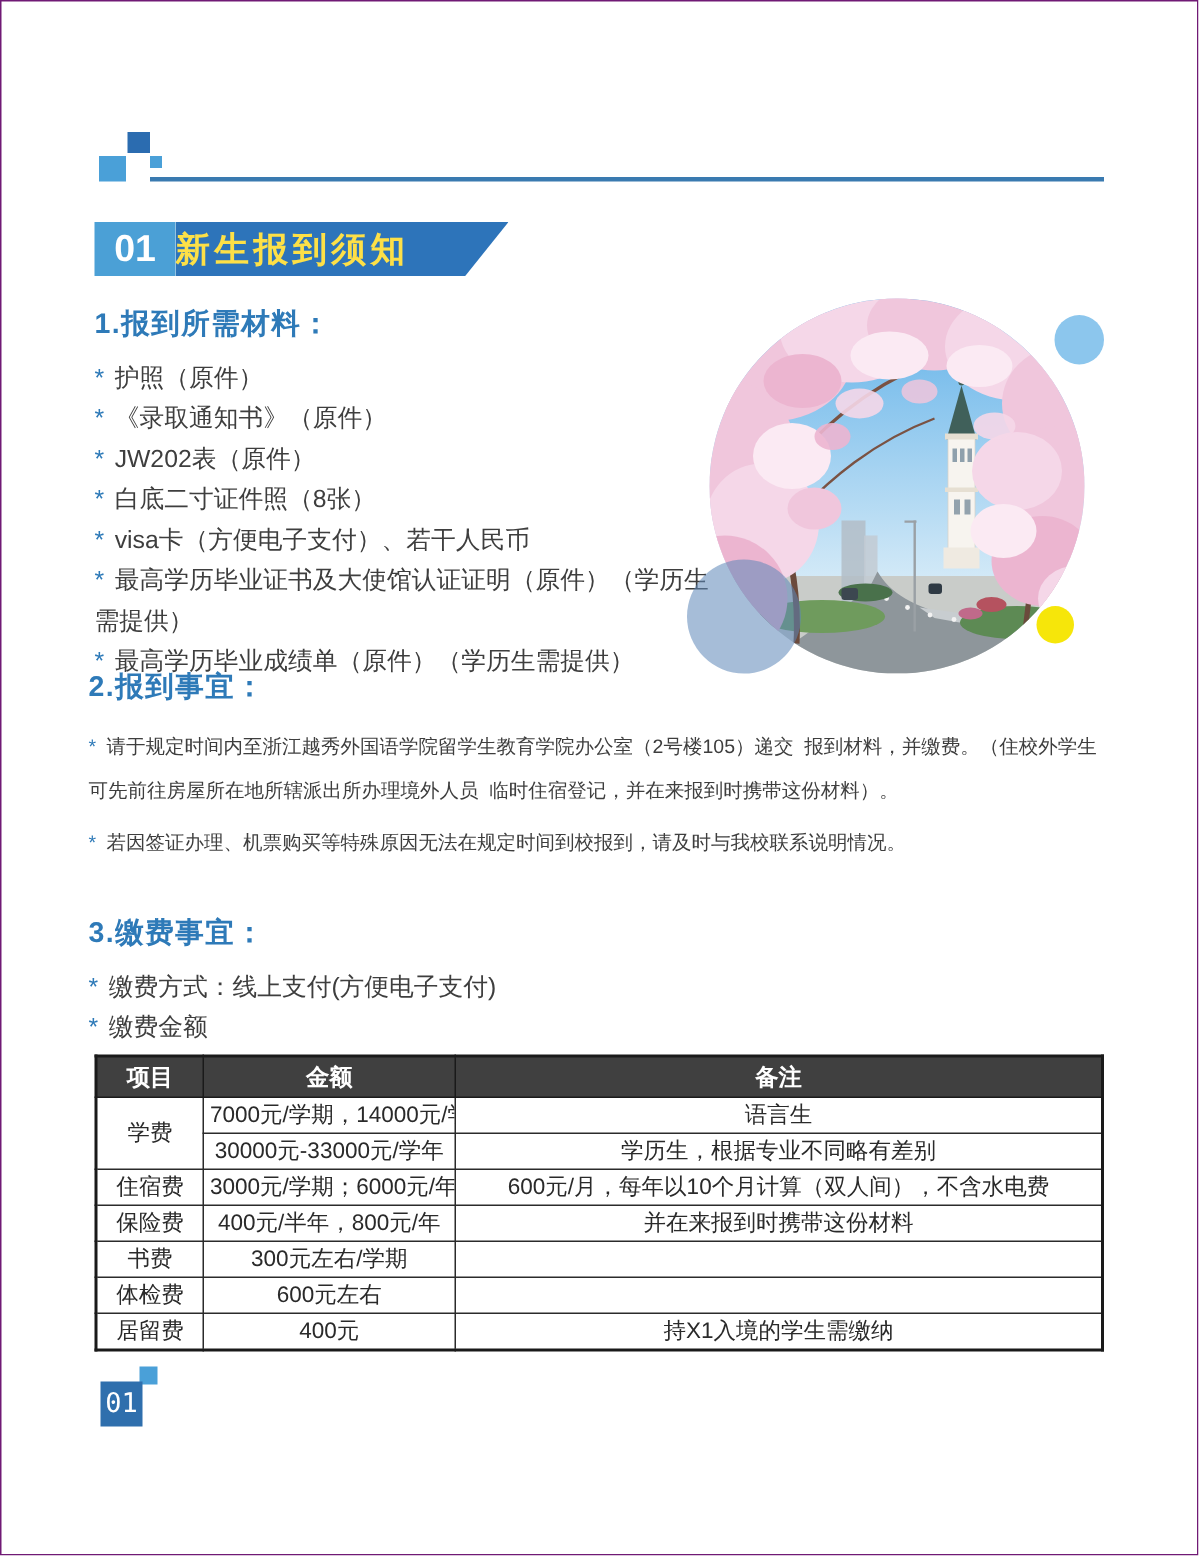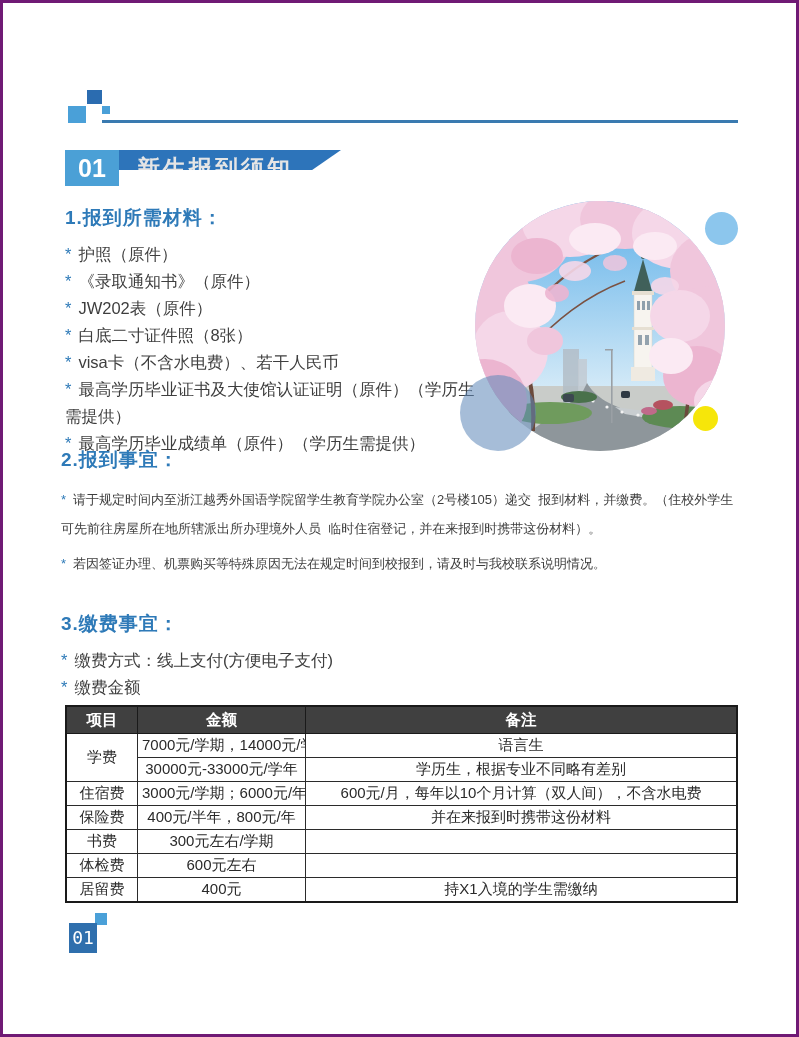--- a/index.html
+++ b/index.html
@@ -1,36 +1,36 @@
 <!DOCTYPE html>
 <html><head>
 <meta charset="utf-8">
 <style>
   html,body{margin:0;padding:0;background:#ffffff;}
   .page{
     position:relative;width:799px;height:1037px;background:#ffffff;
     font-family:"Liberation Sans","DejaVu Sans",sans-serif;
-    overflow:hidden;box-sizing:border-box;border:3px solid #701a75;
+    overflow:hidden;box-sizing:border-box;border:1px solid #701a75;
   }
   
   .sq{position:absolute;}
   .sq-dark{left:84px;top:87px;width:15px;height:14px;background:#2b6cb0;}
   .sq-light{left:65px;top:103px;width:18px;height:17px;background:#4aa0d8;}
   .sq-small{left:99px;top:103px;width:8px;height:8px;background:#4aa0d8;}
   .hrule{position:absolute;left:99px;top:117px;width:636px;height:3px;background:#3a7ab0;}
   
   .banner-num{
     position:absolute;left:62px;top:147px;width:54px;height:36px;background:#4ba0d6;
     color:#fff;font-size:25px;font-weight:bold;text-align:center;line-height:36px;
   }
   .banner-title-wrap{
-    position:absolute;left:116px;top:147px;width:222px;height:20px;background:#2d74ba;
+    position:absolute;left:116px;top:147px;width:222px;height:36px;background:#2d74ba;
     clip-path:polygon(0 0,100% 0,87% 100%,0 100%);
-    color:#e5e5e5;font-size:23px;font-weight:bold;line-height:36px;
-    padding-left:18px;letter-spacing:3px;box-sizing:border-box;white-space:nowrap;
+    color:#fde047;font-size:23px;font-weight:bold;line-height:36px;
+    letter-spacing:3px;box-sizing:border-box;white-space:nowrap;
   }
   
   .sec h2{margin:0;color:#2e7ab8;font-size:19px;font-weight:bold;letter-spacing:1px;}
   .sec1{position:absolute;left:62px;top:202px;width:412px;}
   .sec1 ul{list-style:none;margin:10px 0 12px 0;padding:0;}
   .sec1 li{font-size:16.5px;line-height:27px;color:#3e3e3e;}
   .star{color:#2e7ab8;margin-right:7px;}
   .sec2{position:absolute;left:58px;top:444px;width:682px;}
   .sec2 p{margin:6px 0 0 0;font-size:13px;line-height:29px;color:#3e3e3e;}
   .ptext{white-space:pre-wrap;}
@@ -82,21 +82,21 @@
     <span>新生报到须知</span>
   </div>
 
   <div class="sec sec1">
     <h2>1.报到所需材料：</h2>
     <ul>
       <li><span class="star">*</span><span>护照（原件）</span></li>
       <li><span class="star">*</span><span>《录取通知书》（原件）</span></li>
       <li><span class="star">*</span><span>JW202表（原件）</span></li>
       <li><span class="star">*</span><span>白底二寸证件照（8张）</span></li>
-      <li><span class="star">*</span><span>visa卡（不含水电费）、若干人民币</span></li>
+      <li><span class="star">*</span><span>visa卡（方便电子支付）、若干人民币</span></li>
       <li><span class="star">*</span><span>最高学历毕业证书及大使馆认证证明（原件）（学历生需提供）</span></li>
       <li><span class="star">*</span><span>最高学历毕业成绩单（原件）（学历生需提供）</span></li>
     </ul>
   </div>
 
   <svg class="photo" viewBox="0 0 250 250" xmlns="http://www.w3.org/2000/svg">
     <defs>
       <clipPath id="circ">
           <circle cx="125" cy="125" r="125"></circle>
         </clipPath>

